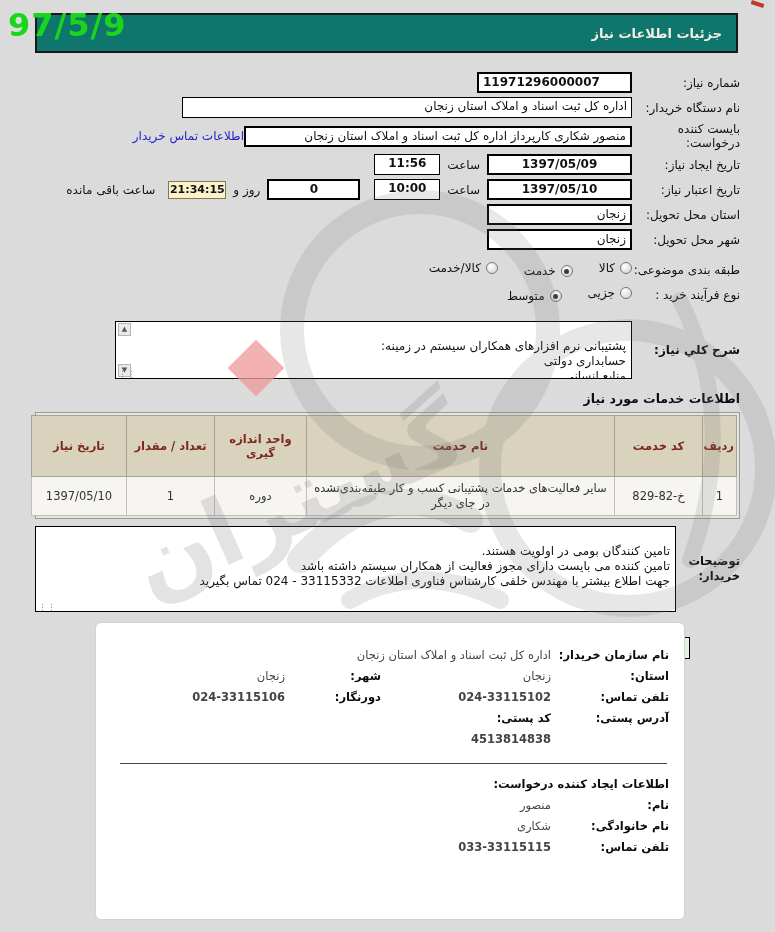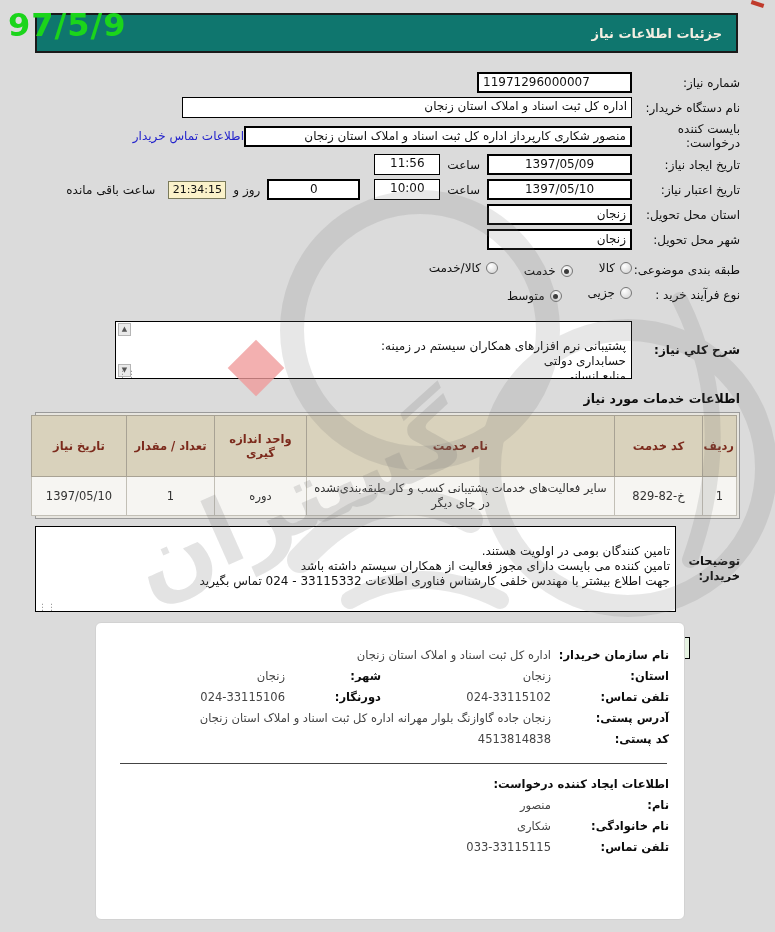--- a/index.html
+++ b/index.html
@@ -14,21 +14,21 @@
   .titlebar{position:absolute;top:13px;left:35px;width:703px;height:40px;background:#0f766e;border:2px solid #1a1a1a;box-sizing:border-box;display:flex;align-items:center;justify-content:flex-end;z-index:2;}
   .titlebar .t{color:#f4eee2;font-weight:bold;font-size:13px;padding-left:14px;padding-right:14px;}
 
   
   .form{position:absolute;top:72px;right:35px;width:705px;direction:rtl;z-index:2;}
   .row{display:flex;align-items:center;margin-bottom:4px;min-height:21px;}
   .lbl{width:108px;flex:0 0 108px;text-align:right;font-size:12px;color:#101010;}
   .lbl.b{font-weight:bold;}
   .inp{background:#fff;border:2px solid #000;box-sizing:border-box;height:21px;line-height:17px;padding:0 4px;overflow:hidden;white-space:nowrap;}
   .inp.thin{border-width:1px;}
-  .num{direction:ltr;unicode-bidi:isolate;display:inline-block;}
+  .num{direction:ltr;unicode-bidi:isolate;display:inline-block;font-weight:bold;}
   .w-need{width:155px;text-align:left;}
   .w-org{width:450px;}
   .w-creator{width:388px;}
   .w-date{width:145px;text-align:center;}
   .w-time{width:66px;text-align:center;border-width:1px;}
   .w-days{width:93px;text-align:center;}
   .w-prov{width:145px;}
   .mini-lbl{margin:0 7px;font-size:12px;}
   .countdown{width:58px;height:18px;line-height:16px;background:#fbf2ca;border:1px solid #7a7a5a;box-sizing:border-box;text-align:center;font-size:11px;margin-left:6px;}
   .link{color:#2323cc;cursor:pointer;font-size:12px;}
@@ -241,21 +241,20 @@
       <span class="cv">زنجان</span>
       <span class="cl">شهر:</span>
       <span class="cv">زنجان</span>
 
       <span class="cl">تلفن تماس:</span>
       <span class="cv"><span class="num">024-33115102</span></span>
       <span class="cl">دورنگار:</span>
       <span class="cv"><span class="num">024-33115106</span></span>
 
       <span class="cl">آدرس پستی:</span>
-      <span class="cv span3">زنجان جاده گاوازنگ بلوار مهرانه اداره کل ثبت اسناد و املاک استان زنجان</span>
 
       <span class="cl">کد پستی:</span>
       <span class="cv span3"><span class="num">4513814838</span></span>
 
       <hr class="card-hr">
 
       <span class="cl full">اطلاعات ایجاد کننده درخواست:</span>
 
       <span class="cl">نام:</span>
       <span class="cv span3">منصور</span>

